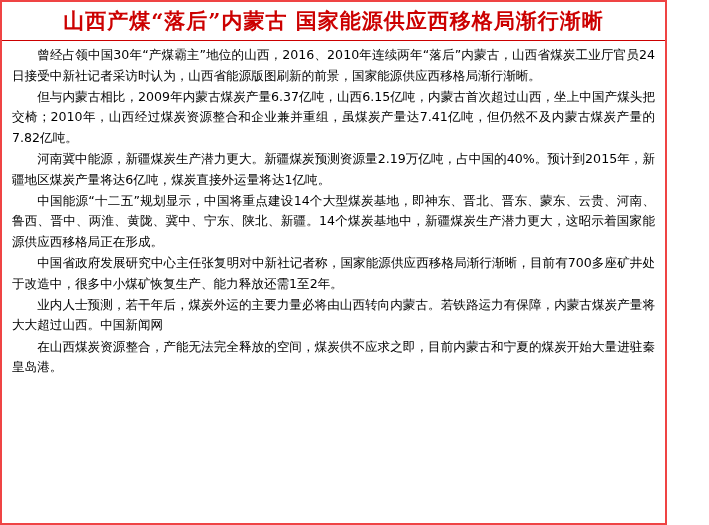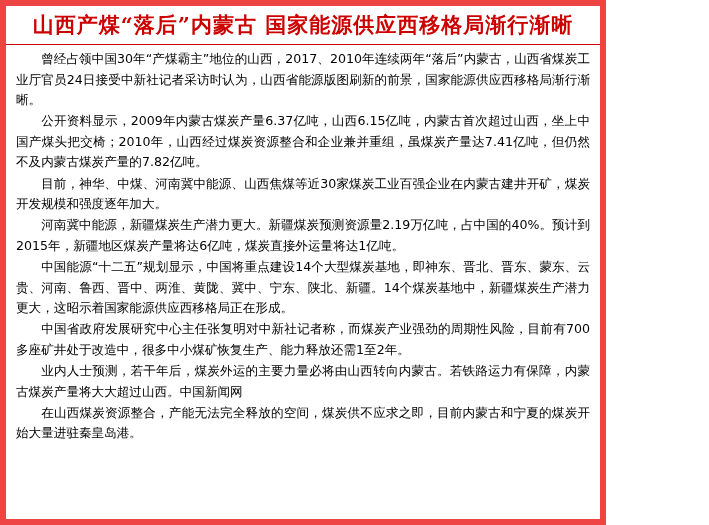--- a/index.html
+++ b/index.html
@@ -8,24 +8,24 @@
   }
   body {
     width: 709px;
     height: 525px;
     background: #ffffff;
     font-family: "DejaVu Sans", "Liberation Sans", sans-serif;
     overflow: hidden;
   }
   .page {
     position: relative;
-    width: 606px;
+    width: 667px;
     height: 525px;
     box-sizing: border-box;
-    border: 6px solid #ef4444;
+    border: 2px solid #ef4444;
     background: #ffffff;
     overflow: hidden;
   }
   .headline {
     text-align: center;
     color: #cc0000;
     font-family: "DejaVu Serif", "Liberation Serif", serif;
     font-weight: bold;
     font-size: 21px;
     letter-spacing: 1px;
@@ -51,22 +51,21 @@
     font-family: "DejaVu Sans", "Liberation Sans", sans-serif;
   }
 </style>
 </head>
 <body>
 
 <div class="page">
   <div class="headline">山西产煤“落后”内蒙古  国家能源供应西移格局渐行渐晰</div>
   <div class="rule"></div>
   <div class="article">
-    <p class="para">曾经占领中国30年“产煤霸主”地位的山西，2017、2010年连续两年“落后”内蒙古，山西省煤炭工业厅官员24日接受中新社记者采访时认为，山西省能源版图刷新的前景，国家能源供应西移格局渐行渐晰。</p>
-    <p class="para">公开资料显示，2009年内蒙古煤炭产量6.37亿吨，山西6.15亿吨，内蒙古首次超过山西，坐上中国产煤头把交椅；2010年，山西经过煤炭资源整合和企业兼并重组，虽煤炭产量达7.41亿吨，但仍然不及内蒙古煤炭产量的7.82亿吨。</p>
-    <p class="para">目前，神华、中煤、河南冀中能源、山西焦煤等近30家煤炭工业百强企业在内蒙古建井开矿，煤炭开发规模和强度逐年加大。</p>
+    <p class="para">曾经占领中国30年“产煤霸主”地位的山西，2016、2010年连续两年“落后”内蒙古，山西省煤炭工业厅官员24日接受中新社记者采访时认为，山西省能源版图刷新的前景，国家能源供应西移格局渐行渐晰。</p>
+    <p class="para">但与内蒙古相比，2009年内蒙古煤炭产量6.37亿吨，山西6.15亿吨，内蒙古首次超过山西，坐上中国产煤头把交椅；2010年，山西经过煤炭资源整合和企业兼并重组，虽煤炭产量达7.41亿吨，但仍然不及内蒙古煤炭产量的7.82亿吨。</p>
     <p class="para">河南冀中能源，新疆煤炭生产潜力更大。新疆煤炭预测资源量2.19万亿吨，占中国的40%。预计到2015年，新疆地区煤炭产量将达6亿吨，煤炭直接外运量将达1亿吨。</p>
     <p class="para">中国能源“十二五”规划显示，中国将重点建设14个大型煤炭基地，即神东、晋北、晋东、蒙东、云贵、河南、鲁西、晋中、两淮、黄陇、冀中、宁东、陕北、新疆。14个煤炭基地中，新疆煤炭生产潜力更大，这昭示着国家能源供应西移格局正在形成。</p>
-    <p class="para">中国省政府发展研究中心主任张复明对中新社记者称，而煤炭产业强劲的周期性风险，目前有700多座矿井处于改造中，很多中小煤矿恢复生产、能力释放还需1至2年。</p>
+    <p class="para">中国省政府发展研究中心主任张复明对中新社记者称，国家能源供应西移格局渐行渐晰，目前有700多座矿井处于改造中，很多中小煤矿恢复生产、能力释放还需1至2年。</p>
     <p class="para">业内人士预测，若干年后，煤炭外运的主要力量必将由山西转向内蒙古。若铁路运力有保障，内蒙古煤炭产量将大大超过山西。中国新闻网</p>
     <p class="para">在山西煤炭资源整合，产能无法完全释放的空间，煤炭供不应求之即，目前内蒙古和宁夏的煤炭开始大量进驻秦皇岛港。</p>
   </div>
 </div>
 
 </body></html>

